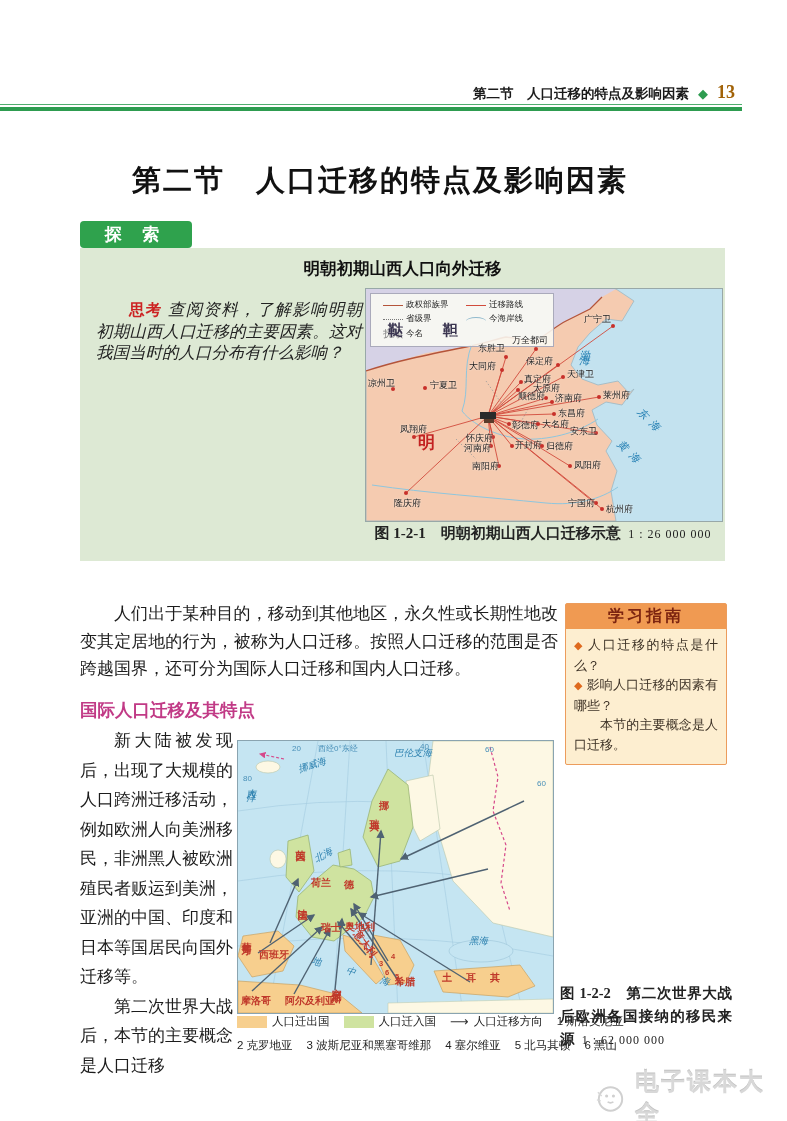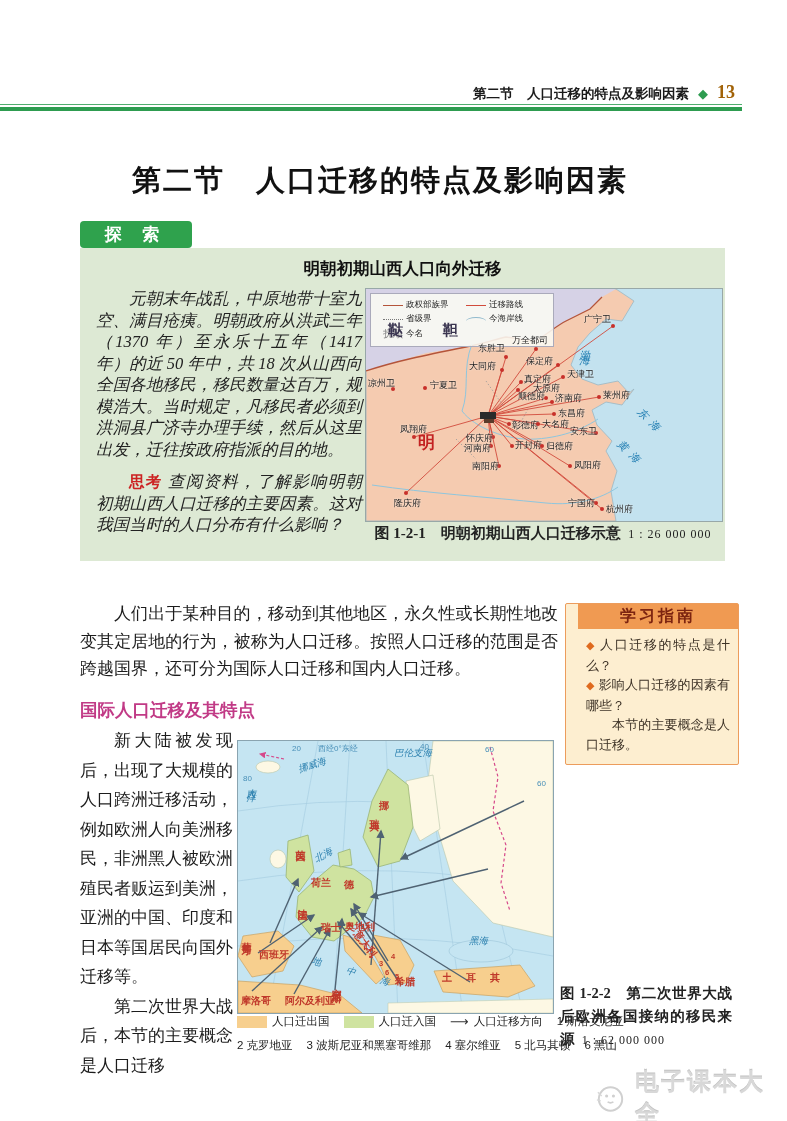--- a/index.html
+++ b/index.html
@@ -51,21 +51,21 @@
   .lsym.coast{border-top:1.2px solid #8fb9cd;border-radius:50%/100% 100% 0 0;height:3px;}
   .lsym.name{width:auto;height:auto;color:#888;font-size:10px;font-family:Liberation Serif, serif;}
   .map1-caption{position:absolute;left:285px;top:276px;width:356px;text-align:center;
                 font-weight:bold;font-size:15px;white-space:nowrap;}
   .map1-caption .scale, .map2-caption .scale{font-weight:normal;font-size:12px;letter-spacing:1px;}
   
   .intro-para{position:absolute;left:80px;top:600px;width:478px;font-size:17px;line-height:27.5px;
               text-align:justify;text-indent:2em;color:#1c1c1c;margin:0;}
   
   .study-guide{position:absolute;left:565px;top:603px;width:160px;border:1.5px solid #ec9c5c;
-               background:#fdeeD0;border-radius:2px;padding-left:12px;}
+               background:#fdeeD0;border-radius:2px;}
   .sg-header{background:#f09a52;color:#7c2410;font-family:"Liberation Sans",sans-serif;font-weight:bold;
              font-size:16px;text-align:center;letter-spacing:3px;padding:2px 0;}
   .sg-body{padding:6px 8px 10px 8px;font-size:13px;line-height:19.5px;color:#3d3226;text-align:justify;}
   .sg-body p{margin:0;}
   .sg-bullet .dm{color:#df6a1e;font-size:11px;margin-right:4px;}
   .sg-hint-label{color:#e07722;font-weight:bold;font-style:italic;font-size:15px;
                  font-family:"Liberation Serif",serif;letter-spacing:2px;margin-right:4px;}
   .sg-last{text-indent:2em;}
   
   .section2-heading{position:absolute;left:80px;top:698px;font-family:"Liberation Sans",sans-serif;
@@ -114,21 +114,20 @@
     <div class="thick"></div>
   </div>
 
   <h1 class="main-title">第二节　人口迁移的特点及影响因素</h1>
 
   <div class="explore-tab">探 索</div>
   <div class="explore-box">
     <div class="explore-title">明朝初期山西人口向外迁移</div>
 
     <div class="explore-text">
-      <p>元朝末年战乱，中原地带十室九空、满目疮痍。明朝政府从洪武三年（1370 年）至永乐十五年（1417 年）的近 50 年中，共 18 次从山西向全国各地移民，移民数量达百万，规模浩大。当时规定，凡移民者必须到洪洞县广济寺办理手续，然后从这里出发，迁往按政府指派的目的地。</p>
       <p class="think-p"><span class="think-label">思考</span>
          <span>查阅资料，了解影响明朝初期山西人口迁移的主要因素。这对我国当时的人口分布有什么影响？</span></p>
     </div>
 
     <div class="map1" id="map1">
       <svg class="base" width="356" height="232" viewBox="0 0 356 232">
 
         <polygon points="0,0 250,0 268,12 256,32 240,30 224,44 212,58 205,76 216,90 232,96 252,92 263,104 268,100 256,116 240,113 226,121 231,136 246,152 240,162 251,182 245,202 250,232 0,232" fill="#f5cbb0" stroke="#9bb7c4" stroke-width="0.8"></polygon>
 
         <polygon points="0,0 250,0 236,8 224,20 200,32 170,52 140,48 100,58 60,64 0,82" fill="#d6d2e6"></polygon>

